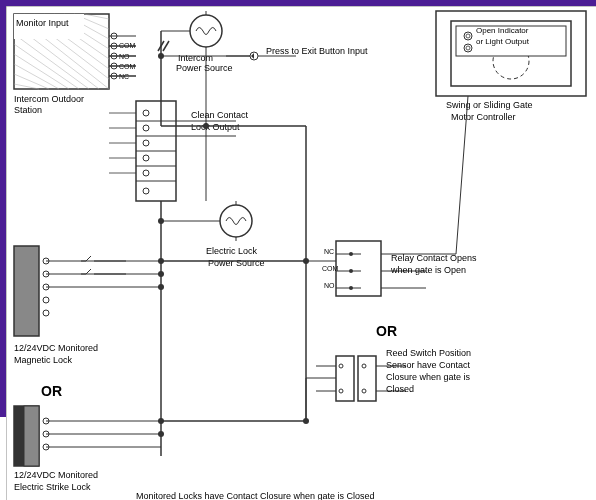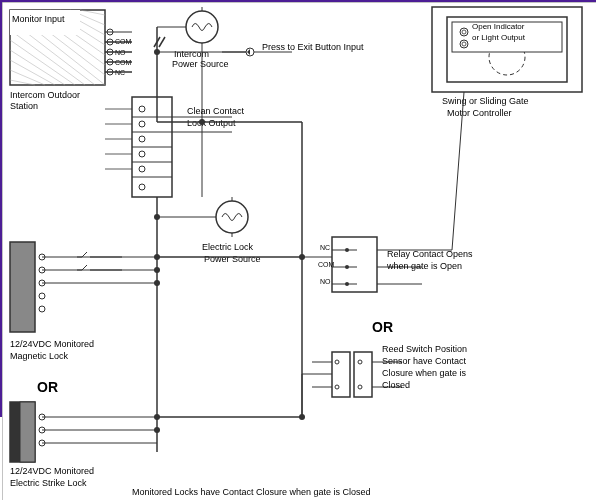--- a/index.html
+++ b/index.html
@@ -10,21 +10,21 @@
       font-family: Arial, sans-serif;
       font-size: 11px;
       overflow: hidden;
       position: relative;
     }
     .diagram-container {
       width: 596px;
       height: 417px;
       position: relative;
       background: #fff;
-      border: 2px solid #4c1d95;
+      border: 6px solid #4c1d95;
     }
     svg {
       position: absolute;
       top: 0;
       left: 0;
       width: 596px;
       height: 500px;
     }
   </style>
 </head>

